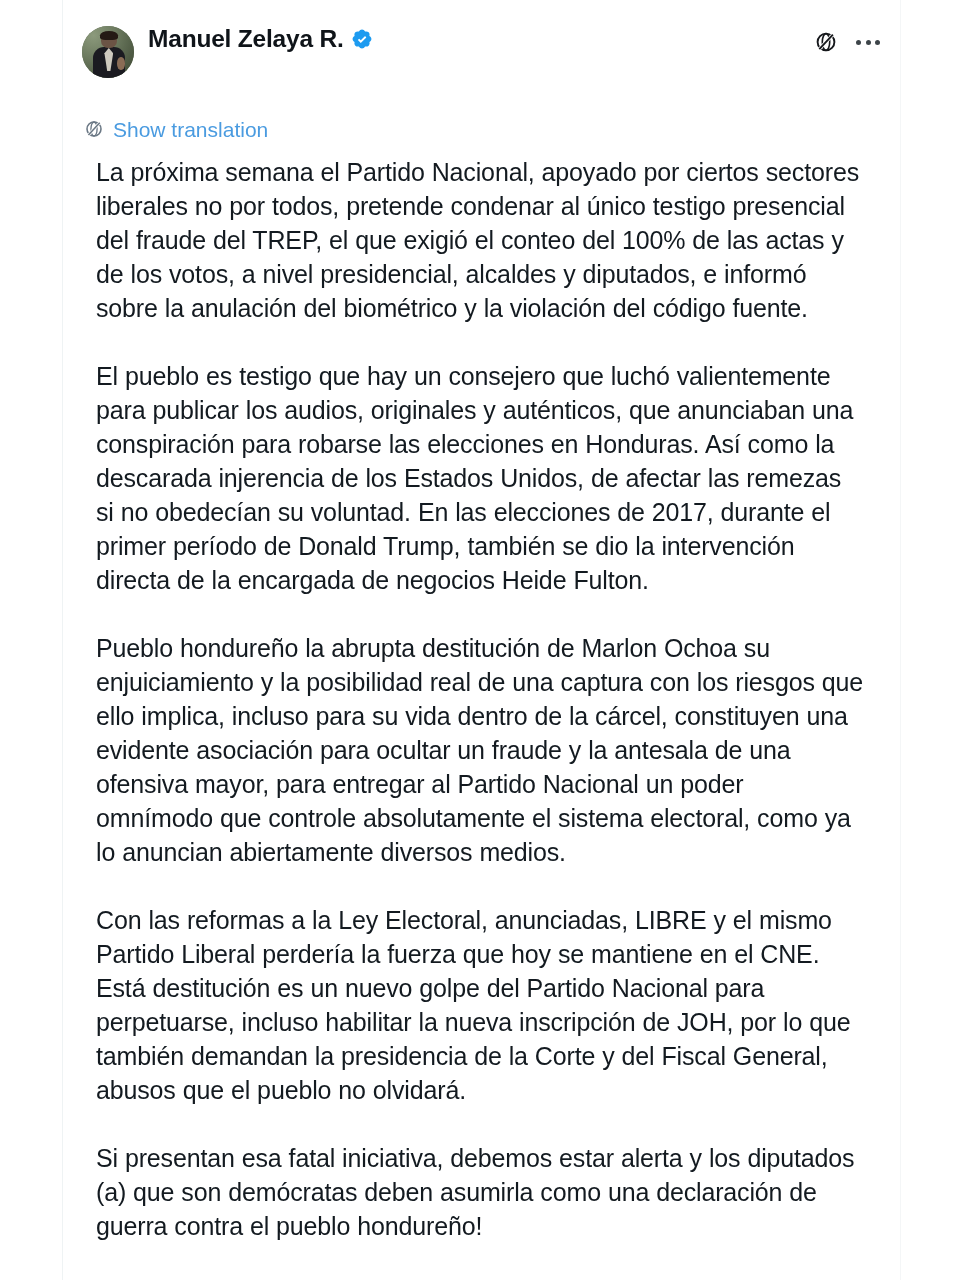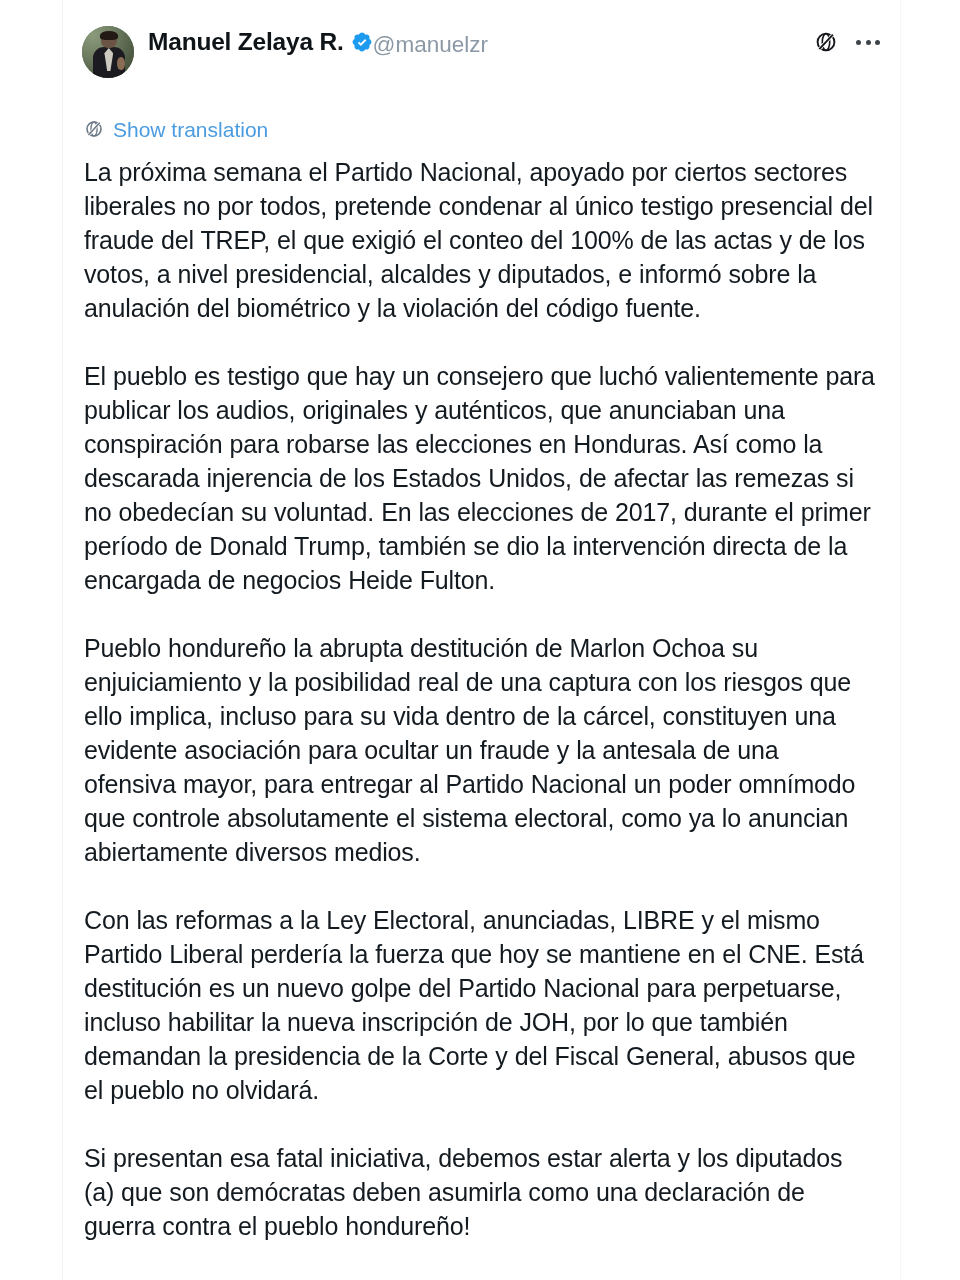--- a/index.html
+++ b/index.html
@@ -117,20 +117,21 @@
     width: 26%;
     height: 30%;
     border-radius: 46%;
     background: #8a6c55;
   }
 
   .name-block {
     margin-left: 14px;
     padding-top: 1px;
     display: flex;
+    flex-direction: column;
     justify-content: flex-start;
   }
   .display-name-row {
     display: flex;
     align-items: center;
     line-height: 1;
   }
   .display-name {
     font-size: 24.5px;
     font-weight: 700;
@@ -207,21 +208,21 @@
   .tweet-body {
     padding: 0 24px 0 21px;
     margin-top: 12px;
     color: #131a20;
     font-size: 25px;
     line-height: 34px;
     letter-spacing: -0.15px;
     word-spacing: 0.2px;
   }
   .tweet-body p {
-    margin: 0;
+    margin: 12px;
   }
   .tweet-body p + p {
     margin-top: 34px;
   }
   .tweet-body p.tight + p.tight,
   .tweet-body p + p.tight {
     margin-top: 0;
   }
 </style>
 </head>
@@ -248,21 +249,20 @@
       </div>
 
       <div class="name-block">
         <div class="display-name-row">
           <span class="display-name">Manuel Zelaya R.</span>
           <svg class="verified-badge" viewBox="0 0 24 24" aria-hidden="true">
             <path fill="#1d9bf0" d="M22.25 12c0-1.43-.88-2.67-2.19-3.34.46-1.39.2-2.9-.81-3.91s-2.52-1.27-3.91-.81C14.67 2.63 13.43 1.75 12 1.75s-2.67.88-3.34 2.19c-1.39-.46-2.9-.2-3.91.81s-1.27 2.52-.81 3.91C2.63 9.33 1.75 10.57 1.75 12s.88 2.67 2.19 3.34c-.46 1.39-.2 2.9.81 3.91s2.52 1.27 3.91.81c.67 1.31 1.91 2.19 3.34 2.19s2.67-.88 3.34-2.19c1.39.46 2.9.2 3.91-.81s1.27-2.52.81-3.91c1.31-.67 2.19-1.91 2.19-3.34z"></path>
             <path fill="#ffffff" d="M10.68 16.28l-3.2-3.2 1.41-1.41 1.79 1.79 4.63-4.63 1.41 1.41-6.04 6.04z"></path>
           </svg>
         </div>
-        <div class="handle">@manuelzr</div>
       </div>
 
       <div class="header-actions">
         <button class="icon-btn">
           <svg class="translate-glyph" viewBox="0 0 24 24" aria-hidden="true">
             <circle cx="12" cy="12" r="8.4" fill="none" stroke="#16181c" stroke-width="1.9"></circle>
             <ellipse cx="12" cy="12" rx="3.7" ry="8.4" fill="none" stroke="#16181c" stroke-width="1.6"></ellipse>
             <line x1="5.3" y1="19.1" x2="18.9" y2="4.6" stroke="#ffffff" stroke-width="3.4"></line>
             <line x1="5.3" y1="19.1" x2="18.9" y2="4.6" stroke="#16181c" stroke-width="1.9"></line>
           </svg>

